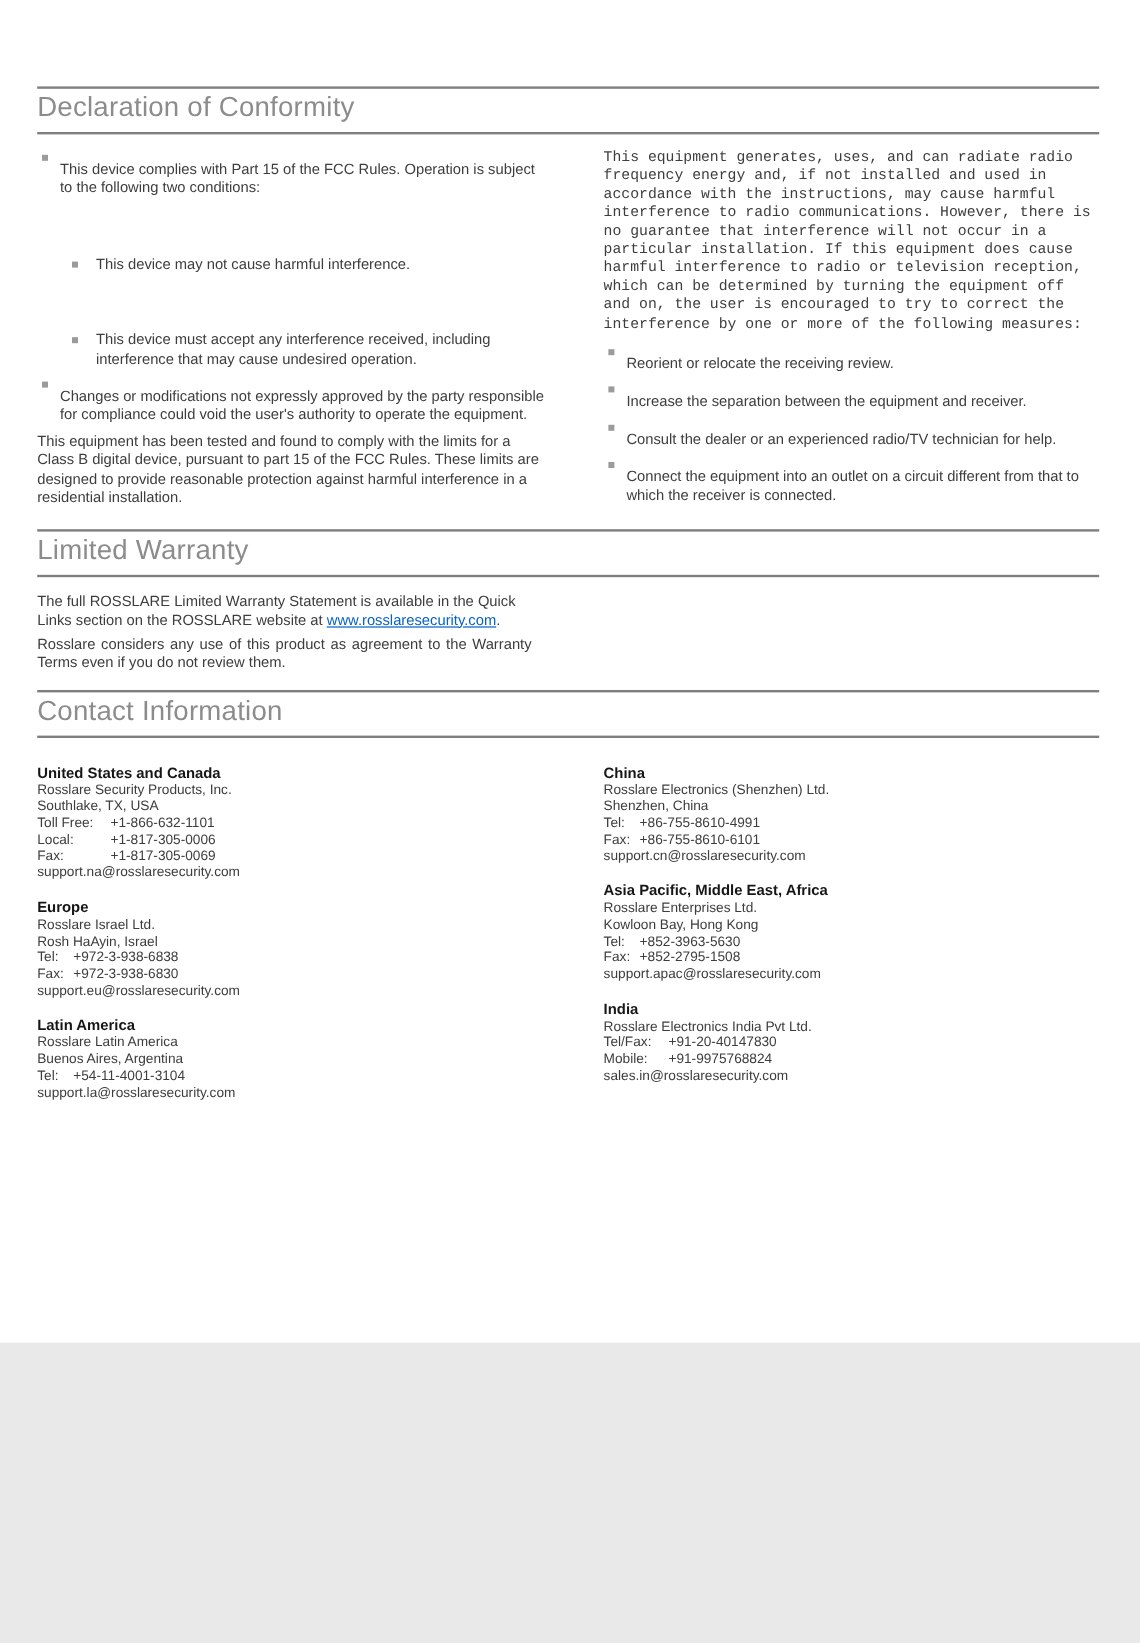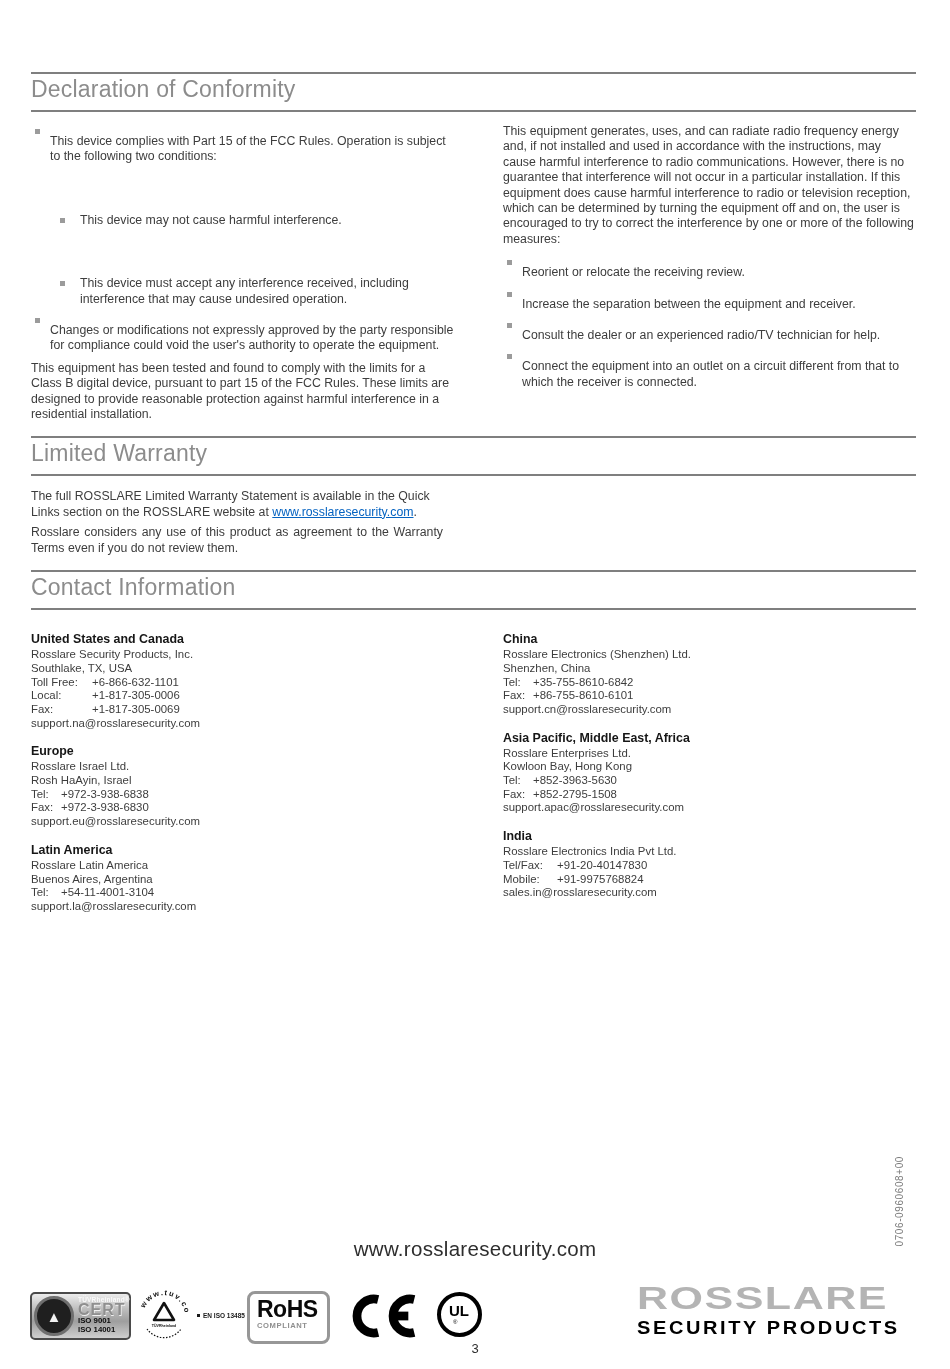--- a/index.html
+++ b/index.html
@@ -1,18 +1,18 @@
 <!DOCTYPE html>
 <html><head>
 <meta charset="utf-8">
 <style>
   * { margin:0; padding:0; box-sizing:border-box; }
   html,body { background:#e9e9e9; }
   .page {
-    position:relative; width:950px; height:1369px; margin:0 auto;
+    position:relative; width:950px; height:1119px; margin:0 auto;
     background:#ffffff; overflow:hidden;
     font-family:"Liberation Sans","DejaVu Sans",sans-serif;
     color:#3d3d3d;
   }
   .content { padding:0 34px 0 31px; }
 
   
   .sec-head {
     border-top:2px solid #7f7f7f; border-bottom:2px solid #7f7f7f;
     padding:2px 0 7px;
@@ -27,21 +27,21 @@
   .col-gap { width:48px; flex:none; }
   .col-r { flex:1; }
   .body-t { font-size:12.3px; line-height:15.4px; color:#3d3d3d; }
 
   .brow { display:flex; margin-bottom:6px; }
   .brow .bsq { flex:0 0 auto; width:5px; height:5px; background:#9b9b9b; margin-top:5px; }
   .brow.l1 { padding-left:4px;flex-direction:column; }
   .brow.l2 { padding-left:29px;margin-top:48px; }
   .brow .btxt { padding-left:15px; }
   .para { margin-top:7px; }
-  .col-r .lead { margin-bottom:8px; }
+  .col-r .lead { margin-bottom:8px;font-family:Liberation Mono, monospace; }
 
   
   .warranty-body { width:412px; margin-top:13px; }
   .warranty-body p { margin-bottom:5px; }
   .warranty-body .just { text-align:justify; }
   a.link { color:#0563c1; text-decoration:underline; cursor:pointer; }
 
   
   .contact-cols { display:flex; margin-top:22px; }
   .ccol-l { width:472px; flex:none; }
@@ -189,21 +189,21 @@
     <div class="contact-cols">
       <div class="ccol-l">
 
         <div class="region">
           <h3>United States and Canada</h3>
           <div class="cline">Rosslare Security Products, Inc.</div>
           <div class="cline">Southlake, TX, USA</div>
           <div class="plw61">
             <div class="prow">
                 <span class="plabel">Toll Free:</span>
-                <span>+6-866-632-1101</span>
+                <span>+1-866-632-1101</span>
               </div>
             <div class="prow">
                 <span class="plabel">Local:</span>
                 <span>+1-817-305-0006</span>
               </div>
             <div class="prow">
                 <span class="plabel">Fax:</span>
                 <span>+1-817-305-0069</span>
               </div>
           </div>
@@ -243,21 +243,21 @@
       </div>
       <div class="ccol-r">
 
         <div class="region">
           <h3>China</h3>
           <div class="cline">Rosslare Electronics (Shenzhen) Ltd.</div>
           <div class="cline">Shenzhen, China</div>
           <div class="plw30">
             <div class="prow">
                 <span class="plabel">Tel:</span>
-                <span>+35-755-8610-6842</span>
+                <span>+86-755-8610-4991</span>
               </div>
             <div class="prow">
                 <span class="plabel">Fax:</span>
                 <span>+86-755-8610-6101</span>
               </div>
           </div>
           <div class="email">support.cn@rosslaresecurity.com</div>
         </div>
 
         <div class="region">

